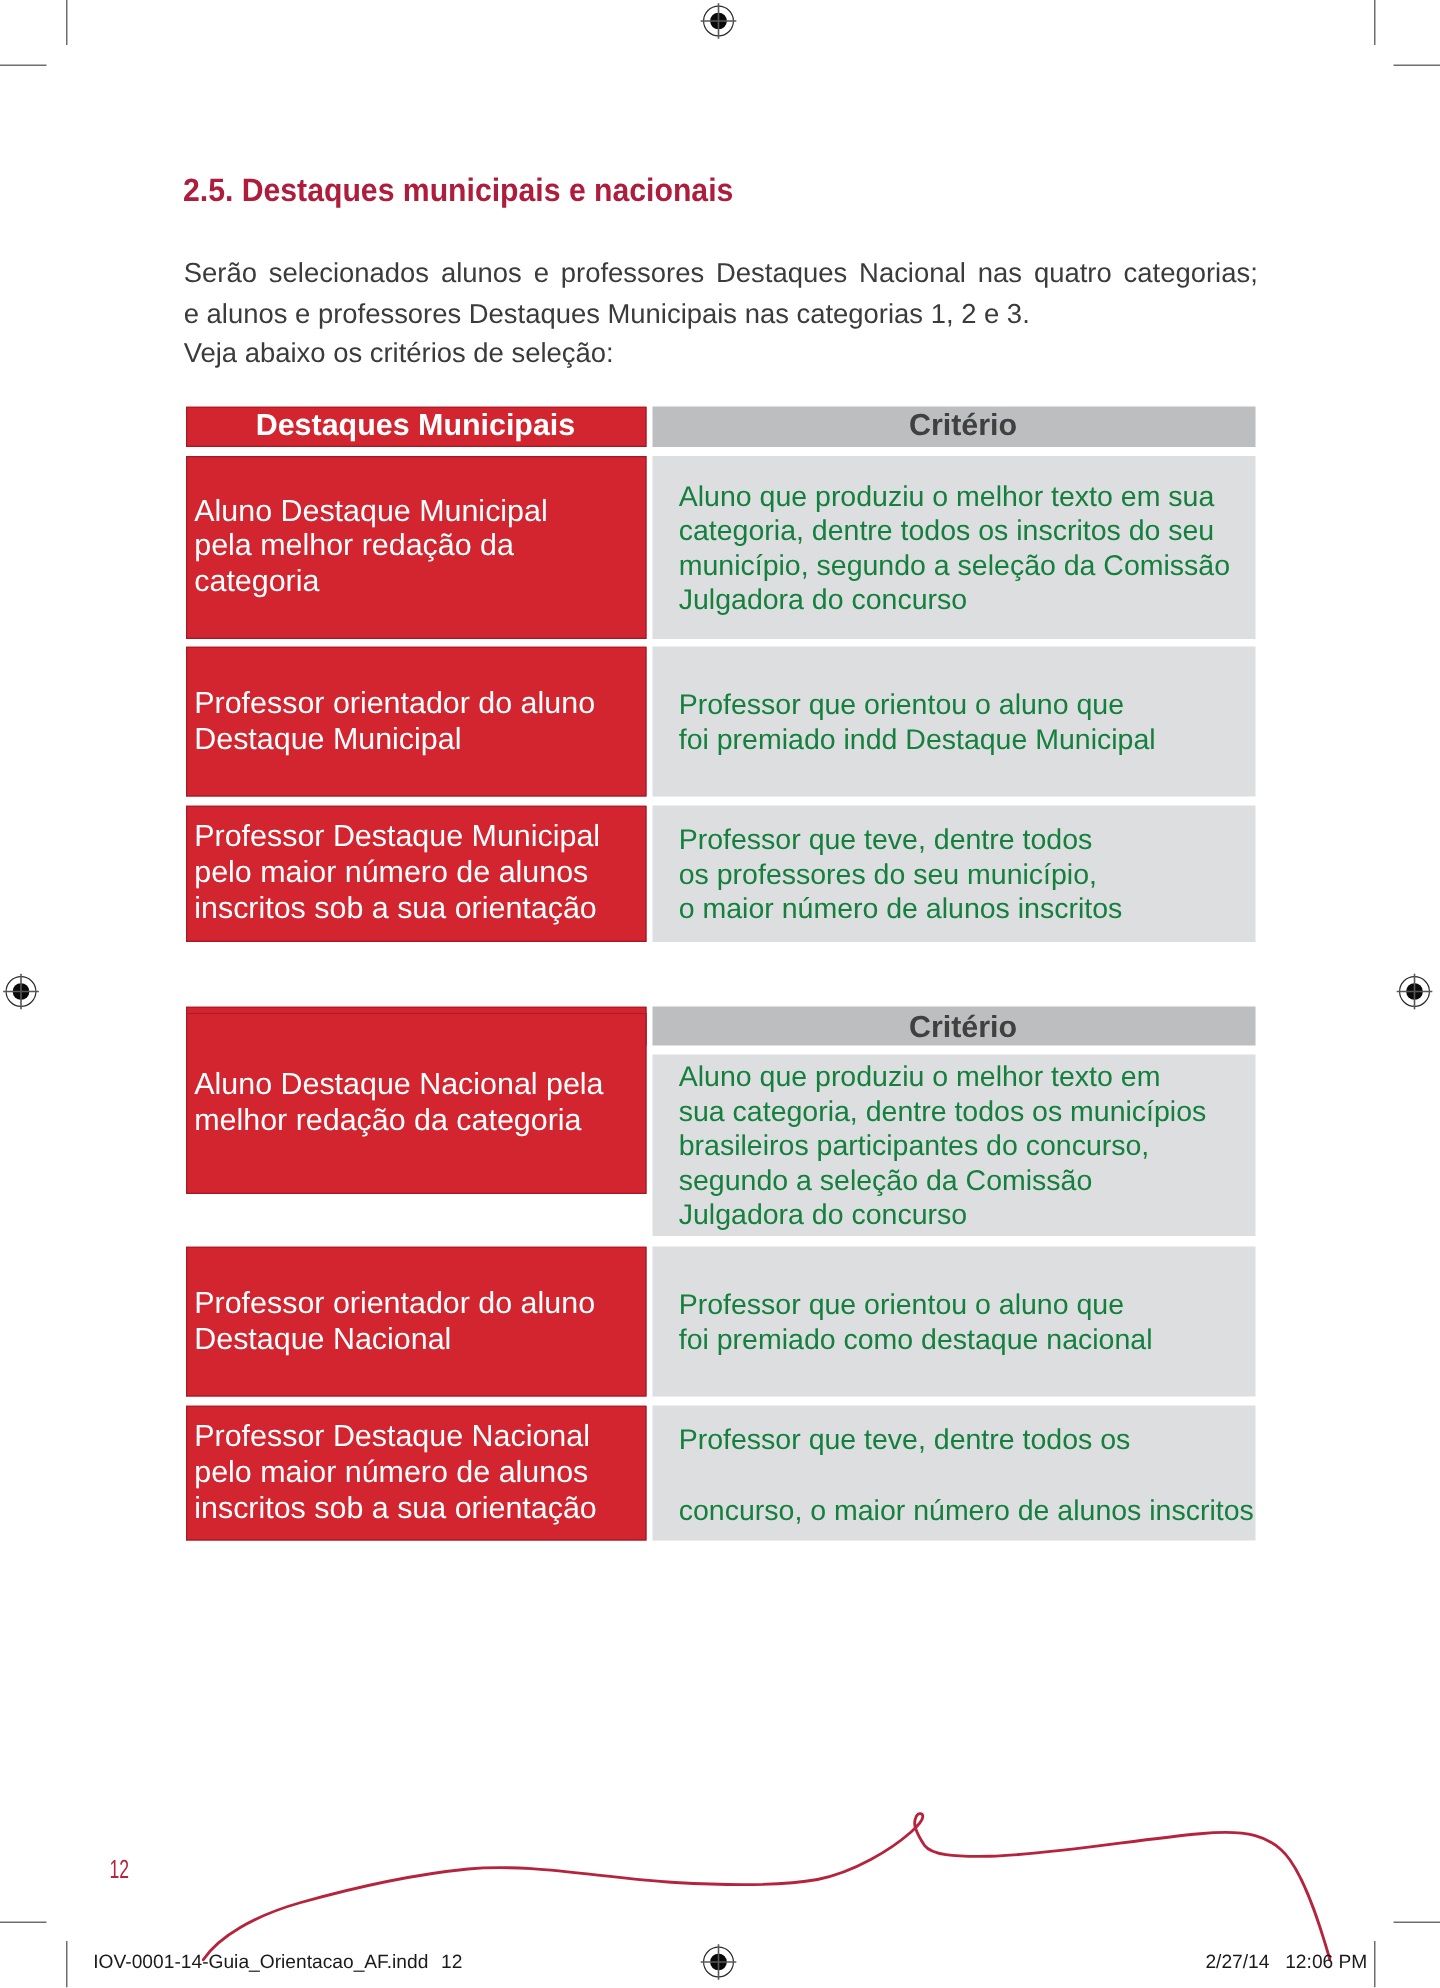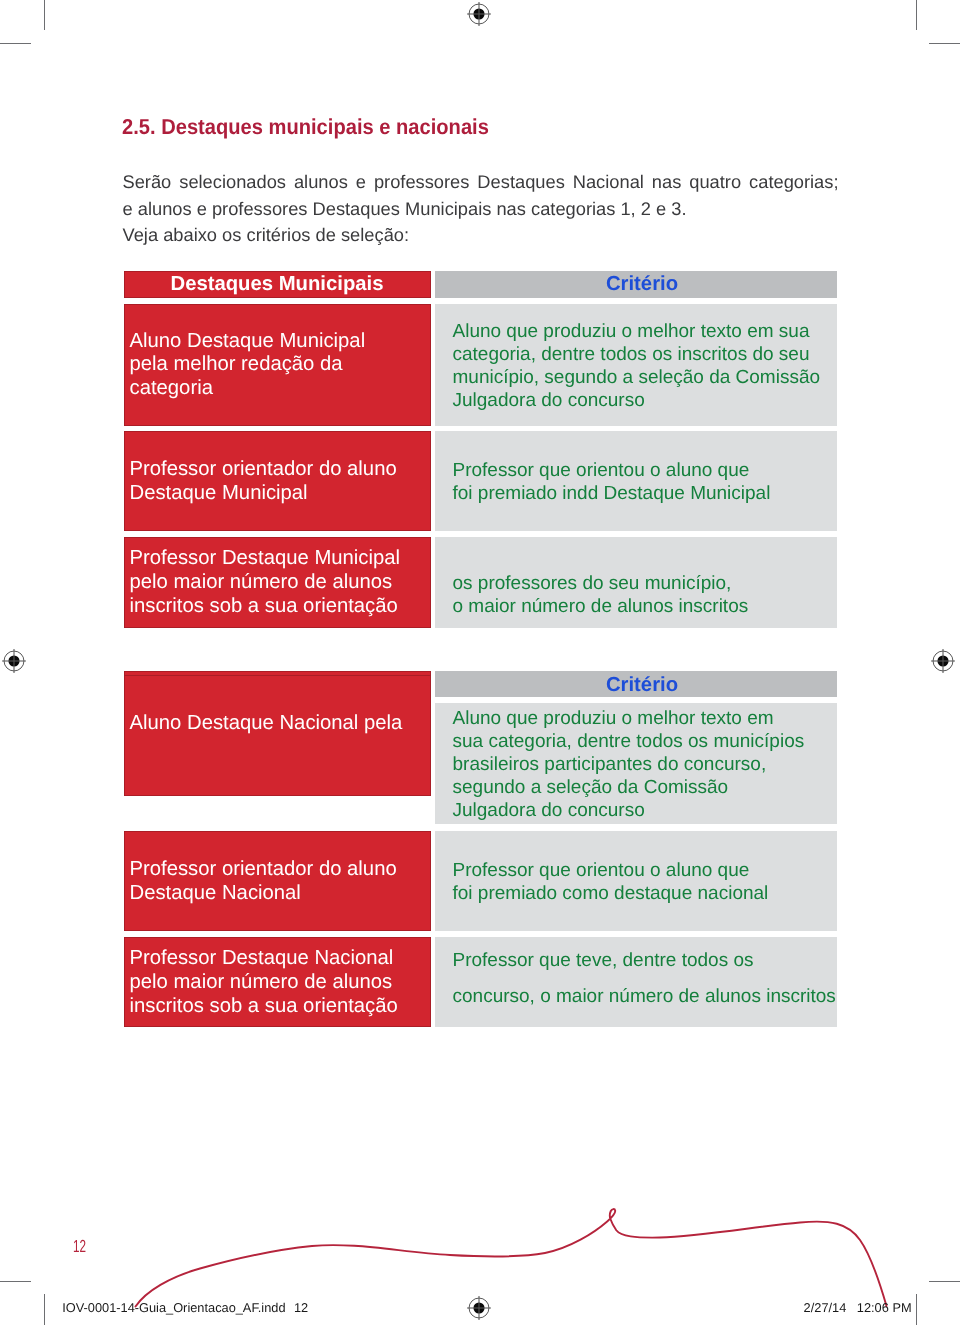--- a/index.html
+++ b/index.html
@@ -17,21 +17,21 @@
   .para.just{width:716px;text-align:justify;text-align-last:justify;white-space:normal;}
   .para.plain{white-space:nowrap;}
 
   .cellbox{position:absolute;box-sizing:border-box;}
   .red{background:#D2252F;box-shadow:inset 0 0 0 0.8px #a01b25;}
   .hgray{background:#BCBEC0;}
   .lgray{background:#DCDEDF;}
 
   .hdrlab{position:absolute;font-weight:bold;font-size:20.3px;line-height:1;white-space:nowrap;}
   .hdrlab.on-red{color:#ffffff;}
-  .hdrlab.on-gray{color:#1d4ed8;}
+  .hdrlab.on-gray{color:#404040;}
   .rowtxt{position:absolute;white-space:nowrap;line-height:1;}
   .rowtxt.red-t{font-weight:normal;font-size:20.3px;color:#ffffff;}
   .rowtxt.gray-t{font-size:19px;color:#15803d;}
 
   #pagenum{position:absolute;left:73px;top:1238.2px;font-size:17.5px;color:#B5243C;line-height:1;
            transform:scaleX(0.67);transform-origin:left top;}
   .ftxt{position:absolute;font-size:12.8px;color:#1a1a1a;white-space:nowrap;line-height:1.4;}
   #swoosh{position:absolute;left:0;top:0;}
 </style>
 </head>
@@ -119,32 +119,34 @@
   <div class="cellbox lgray" style="left:435.0px;top:431px;width:402.0px;height:100px;">
     <div class="rowtxt gray-t" style="left:17.5px;top:30.1px;">Professor que orientou o aluno que</div>
     <div class="rowtxt gray-t" style="left:17.5px;top:53.0px;">foi premiado indd Destaque Municipal</div>
   </div>
   <div class="cellbox red" style="left:123.5px;top:537px;width:307.0px;height:91px;">
     <div class="rowtxt red-t" style="left:6px;top:11.3px;">Professor Destaque Municipal</div>
     <div class="rowtxt red-t" style="left:6px;top:35.2px;">pelo maior número de alunos</div>
     <div class="rowtxt red-t" style="left:6px;top:59.1px;">inscritos sob a sua orientação</div>
   </div>
   <div class="cellbox lgray" style="left:435.0px;top:537px;width:402.0px;height:91px;">
+    <div class="rowtxt gray-t" style="left:17.5px;top:14.15px;">Professor que teve, dentre todos</div>
     <div class="rowtxt gray-t" style="left:17.5px;top:37.05px;text-align:center;">os professores do seu município,</div>
     <div class="rowtxt gray-t" style="left:17.5px;top:59.95px;">o maior número de alunos inscritos</div>
   </div>
 
   <div class="cellbox red" style="left:123.5px;top:671.3px;width:307.0px;height:26px;">
     <div class="hdrlab on-red" style="left:0;top:3.4px;width:307.0px;text-align:center;">Destaques Nacionais</div>
   </div>
   <div class="cellbox hgray" style="left:435.0px;top:671.3px;width:402.0px;height:26px;">
     <div class="hdrlab on-gray" style="left:6px;top:3.4px;width:402.0px;text-align:center;">Critério</div>
   </div>
   <div class="cellbox red" style="left:123.5px;top:675px;width:307.0px;height:121px;">
     <div class="rowtxt red-t" style="left:6px;top:38.25px;">Aluno Destaque Nacional pela</div>
+    <div class="rowtxt red-t" style="left:6px;top:62.15px;">melhor redação da categoria</div>
   </div>
   <div class="cellbox lgray" style="left:435.0px;top:703px;width:402.0px;height:121px;">
     <div class="rowtxt gray-t" style="left:17.5px;top:29.15px;">sua categoria, dentre todos os municípios</div>
     <div class="rowtxt gray-t" style="left:17.5px;top:6.25px;">Aluno que produziu o melhor texto em</div>
     <div class="rowtxt gray-t" style="left:17.5px;top:52.05px;">brasileiros participantes do concurso,</div>
     <div class="rowtxt gray-t" style="left:17.5px;top:74.95px;">segundo a seleção da Comissão</div>
     <div class="rowtxt gray-t" style="left:17.5px;top:97.85px;">Julgadora do concurso</div>
   </div>
   <div class="cellbox red" style="left:123.5px;top:831px;width:307.0px;height:100px;">
     <div class="rowtxt red-t" style="left:6px;top:27.75px;">Professor orientador do aluno</div>
@@ -154,21 +156,21 @@
     <div class="rowtxt gray-t" style="left:17.5px;top:30.1px;">Professor que orientou o aluno que</div>
     <div class="rowtxt gray-t" style="left:17.5px;top:53.0px;">foi premiado como destaque nacional</div>
   </div>
   <div class="cellbox red" style="left:123.5px;top:937px;width:307.0px;height:90px;">
     <div class="rowtxt red-t" style="left:6px;top:10.8px;">Professor Destaque Nacional</div>
     <div class="rowtxt red-t" style="left:6px;top:34.7px;">pelo maior número de alunos</div>
     <div class="rowtxt red-t" style="left:6px;top:58.6px;">inscritos sob a sua orientação</div>
   </div>
   <div class="cellbox lgray" style="left:435.0px;top:937px;width:402.0px;height:90px;">
     <div class="rowtxt gray-t" style="left:17.5px;top:13.65px;">Professor que teve, dentre todos os</div>
-    <div class="rowtxt gray-t" style="left:17.5px;top:50px;">concurso, o maior número de alunos inscritos</div>
+    <div class="rowtxt gray-t" style="left:17.5px;top:61px;">concurso, o maior número de alunos inscritos</div>
   </div>
 
   <div id="pagenum">12</div>
   <div class="ftxt" style="left:62.2px;top:1299.2px">IOV-0001-14-Guia_Orientacao_AF.indd</div>
   <div class="ftxt" style="left:294px;top:1299.2px">12</div>
   <div class="ftxt" style="left:803.6px;top:1299.2px">2/27/14</div>
   <div class="ftxt" style="left:856.8px;top:1299.2px">12:06 PM</div>
 </div>
 
 </body></html>

